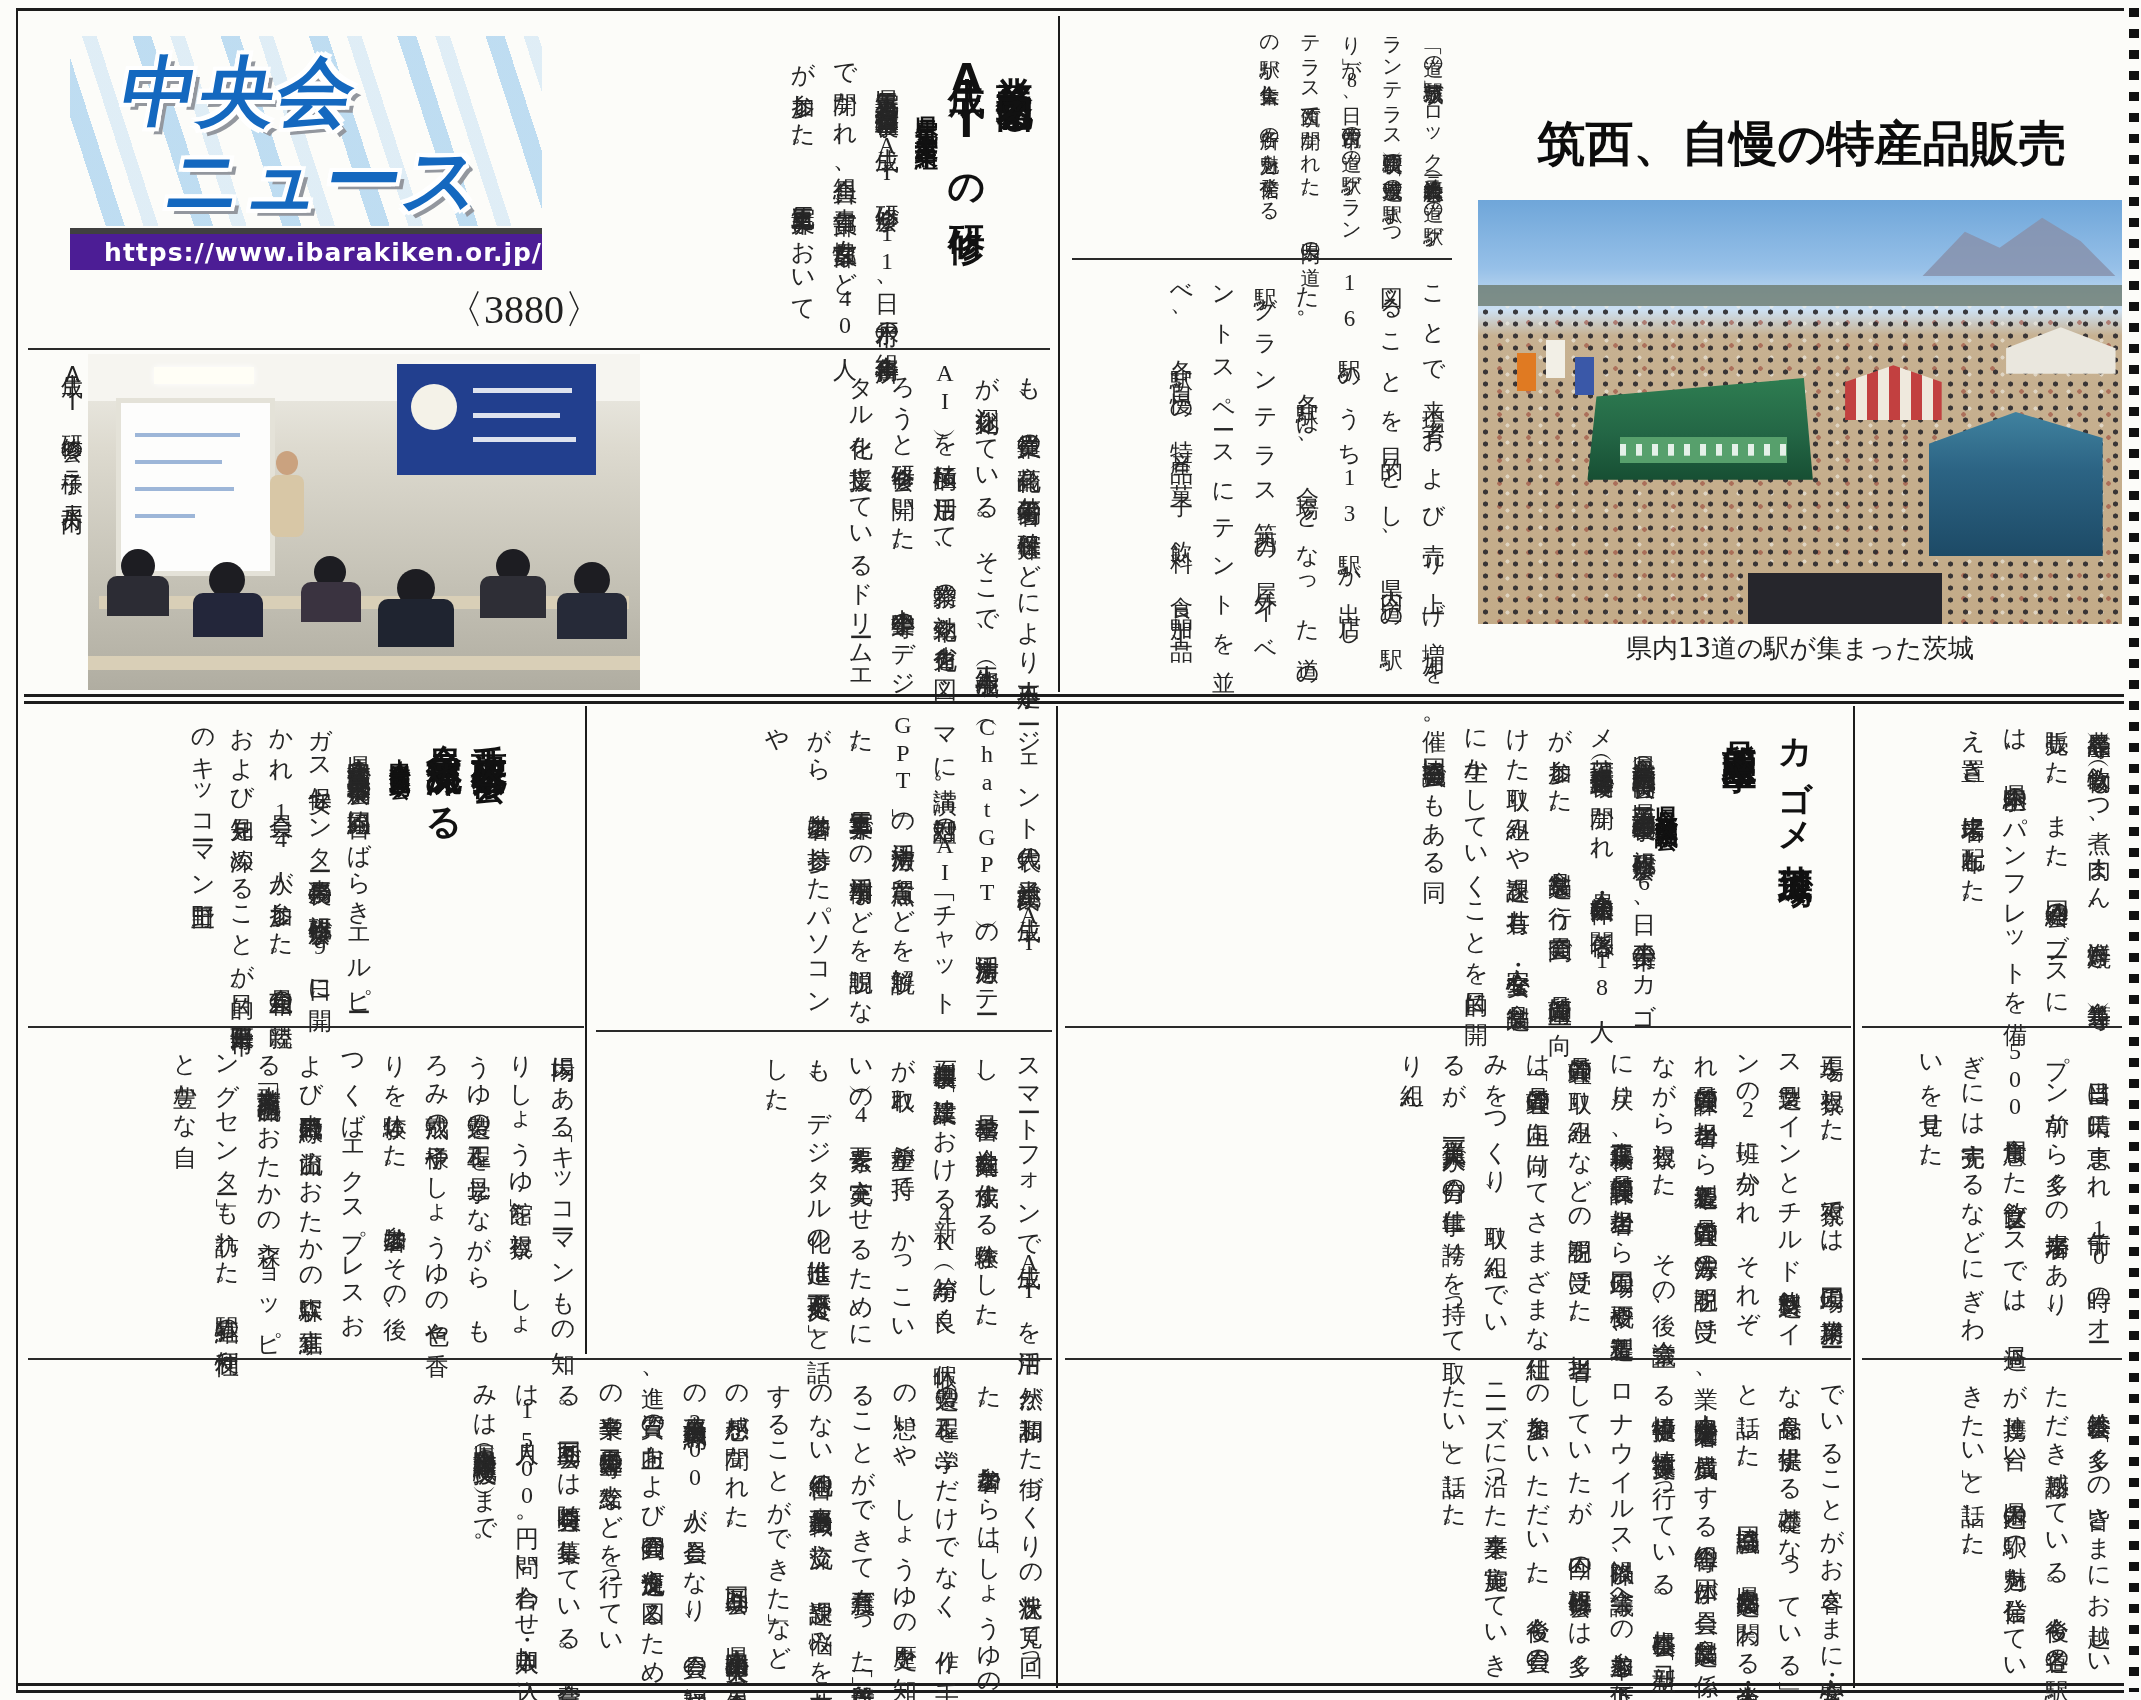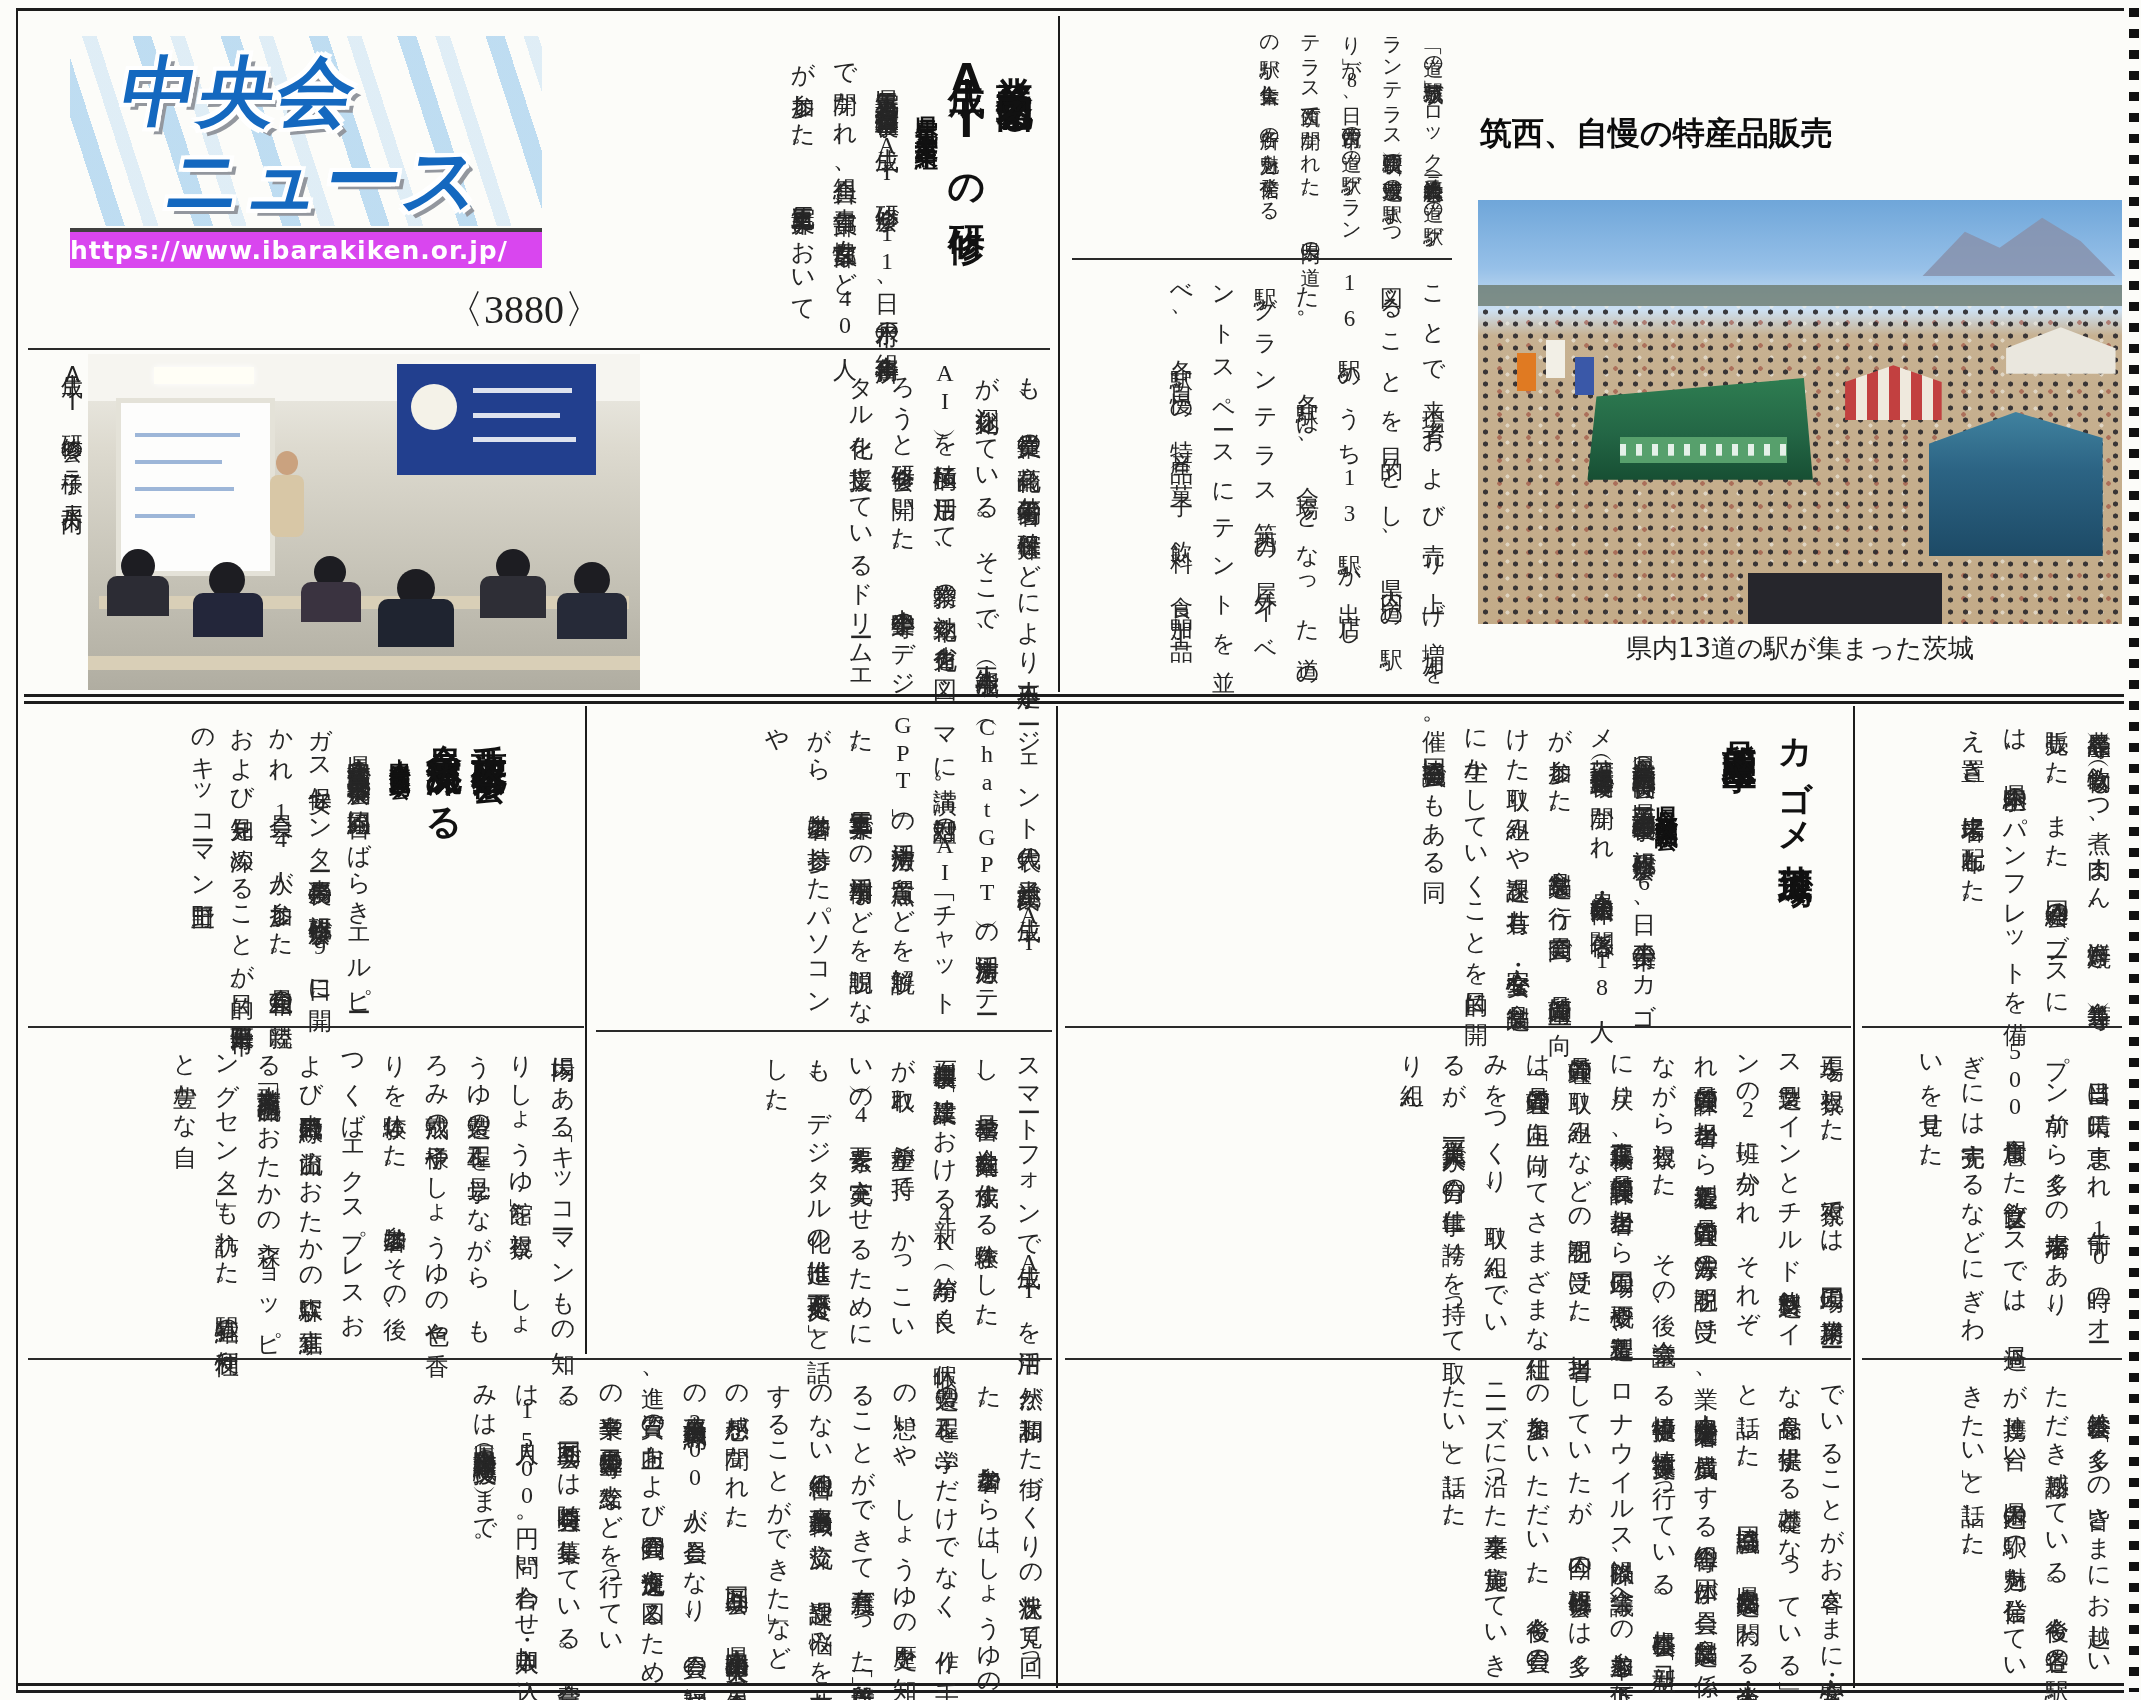--- a/index.html
+++ b/index.html
@@ -16,31 +16,31 @@
   .dan{position:absolute;font-size:24px;letter-spacing:1.5px;line-height:42px;color:#262626;}
   .dan.tight{font-size:20px;letter-spacing:.5px;line-height:41px;}
   .dan.loose{font-size:23px;letter-spacing:11px;line-height:42px;}
   
   .hl-v{position:absolute;font-family:"DejaVu Sans","Liberation Sans",sans-serif;font-weight:700;color:#111;}
   .hl-v span{display:block;}
   .kicker{position:absolute;font-family:"DejaVu Sans","Liberation Sans",sans-serif;font-weight:700;color:#111;}
   .hl-main{position:absolute;left:1480px;top:24px;width:644px;text-align:center;
       font-family:"DejaVu Sans","Liberation Sans",sans-serif;font-weight:900;font-size:64px;
       letter-spacing:1px;color:#0c0c0c;}
-  .hl-sub{position:absolute;left:1480px;top:112px;width:644px;
-      font-family:"DejaVu Sans","Liberation Sans",sans-serif;font-weight:700;font-size:32px;color:#0c0c0c;}
+  .hl-sub{position:absolute;left:1480px;top:112px;width:644px;text-align:center;
+      font-family:"DejaVu Sans","Liberation Sans",sans-serif;font-weight:700;font-size:48px;color:#0c0c0c;}
   
   .logo-box{position:absolute;left:70px;top:36px;width:472px;height:190px;overflow:hidden;
       background:
         repeating-linear-gradient(72deg,rgba(255,255,255,0) 0 34px,rgba(140,195,235,.55) 34px 52px,rgba(255,255,255,0) 52px 70px,rgba(170,210,240,.35) 70px 84px);}
   .logo-line{position:absolute;font-family:"DejaVu Sans","Liberation Sans",sans-serif;font-weight:900;
       font-size:76px;color:#1468bf;transform:skewX(-10deg);letter-spacing:2px;
       text-shadow:-4px -4px 0 #fff,4px -4px 0 #fff,-4px 4px 0 #fff,4px 4px 0 #fff,0 -4px 0 #fff,0 4px 0 #fff,-4px 0 0 #fff,4px 0 0 #fff,8px 7px 0 #93979e;}
-  .url-band{position:absolute;left:70px;top:228px;width:472px;height:36px;background:#d946ef;
-      border-top:4px solid #404040;display:flex;align-items:center;justify-content:flex-start;
+  .url-band{position:absolute;left:70px;top:228px;width:472px;height:36px;background:#4c1d95;
+      border-top:6px solid #404040;display:flex;align-items:center;justify-content:flex-end;
       font-family:"DejaVu Sans","Liberation Sans",sans-serif;font-weight:700;font-size:25px;color:#fff;letter-spacing:1px;}
   .org-name{position:absolute;left:76px;top:268px;font-family:"DejaVu Sans","Liberation Sans",sans-serif;
       font-weight:700;font-size:35px;color:#141414;letter-spacing:1px;}
   .issue-no{position:absolute;left:444px;top:282px;font-size:40px;color:#222;font-family:"Liberation Serif",serif;}
   
   .caption-h{position:absolute;text-align:center;font-family:"DejaVu Sans","Liberation Sans",sans-serif;
       font-size:26px;line-height:32px;color:#222;}
   .caption-v{position:absolute;font-family:"DejaVu Sans","Liberation Sans",sans-serif;
       font-size:22px;letter-spacing:3px;line-height:28px;color:#222;}
   

